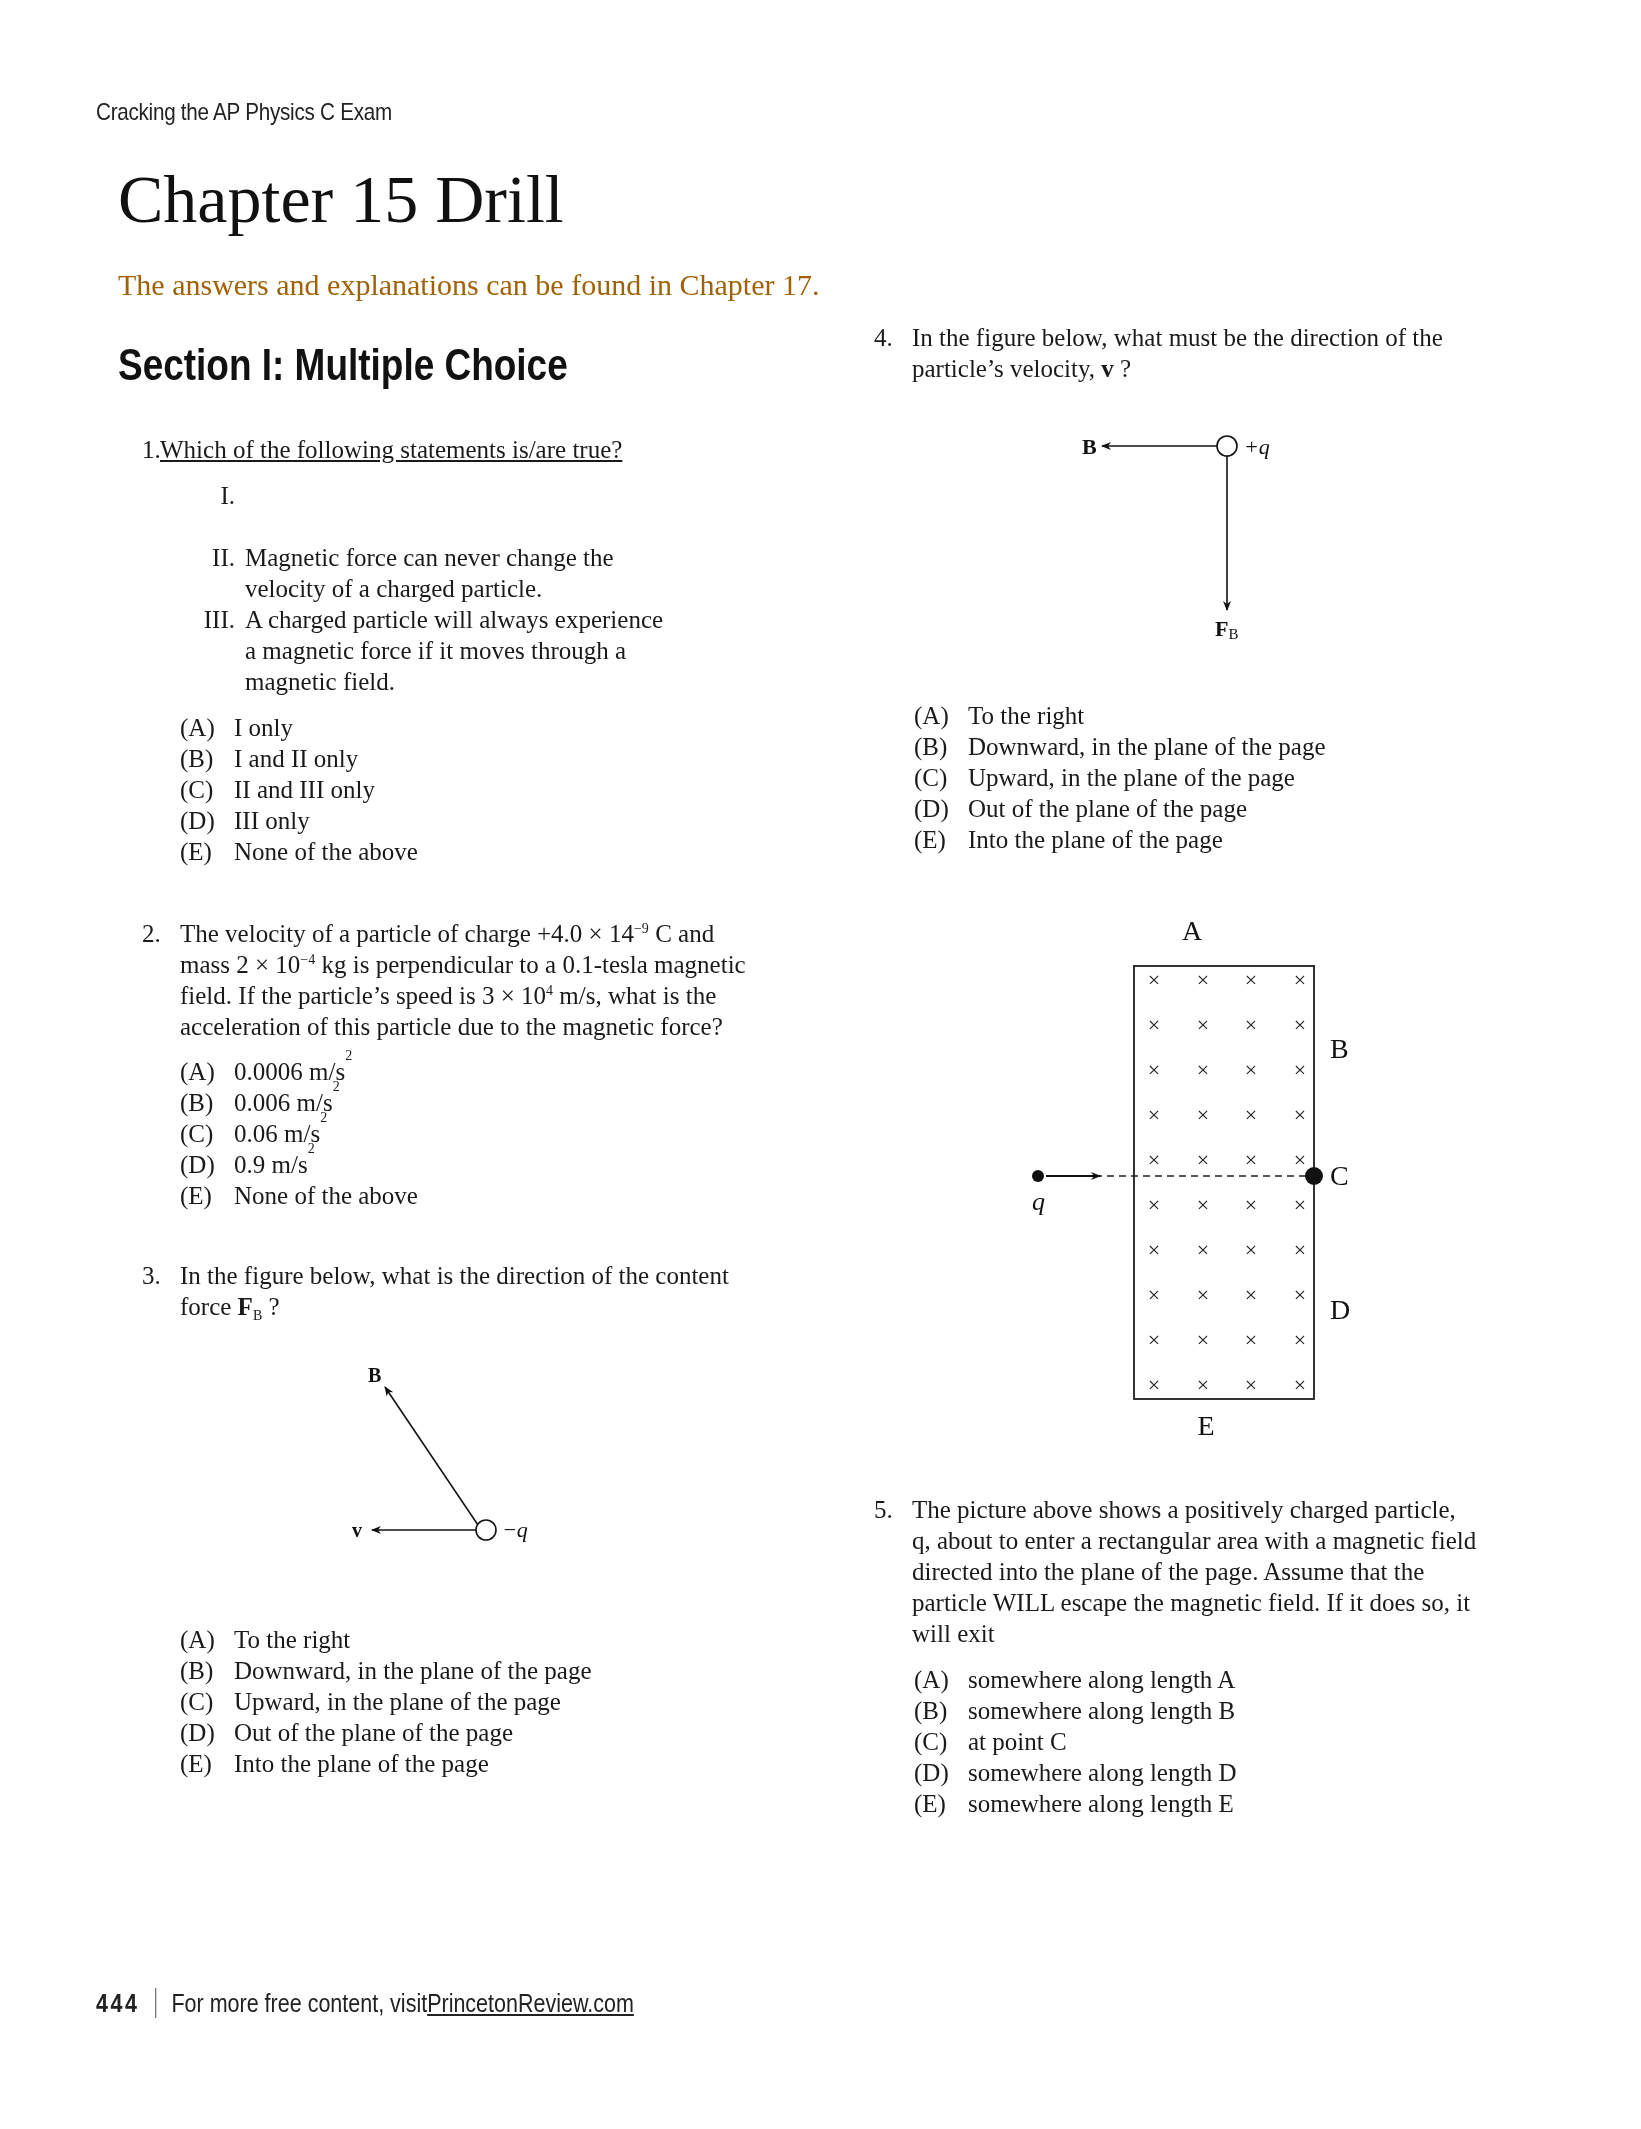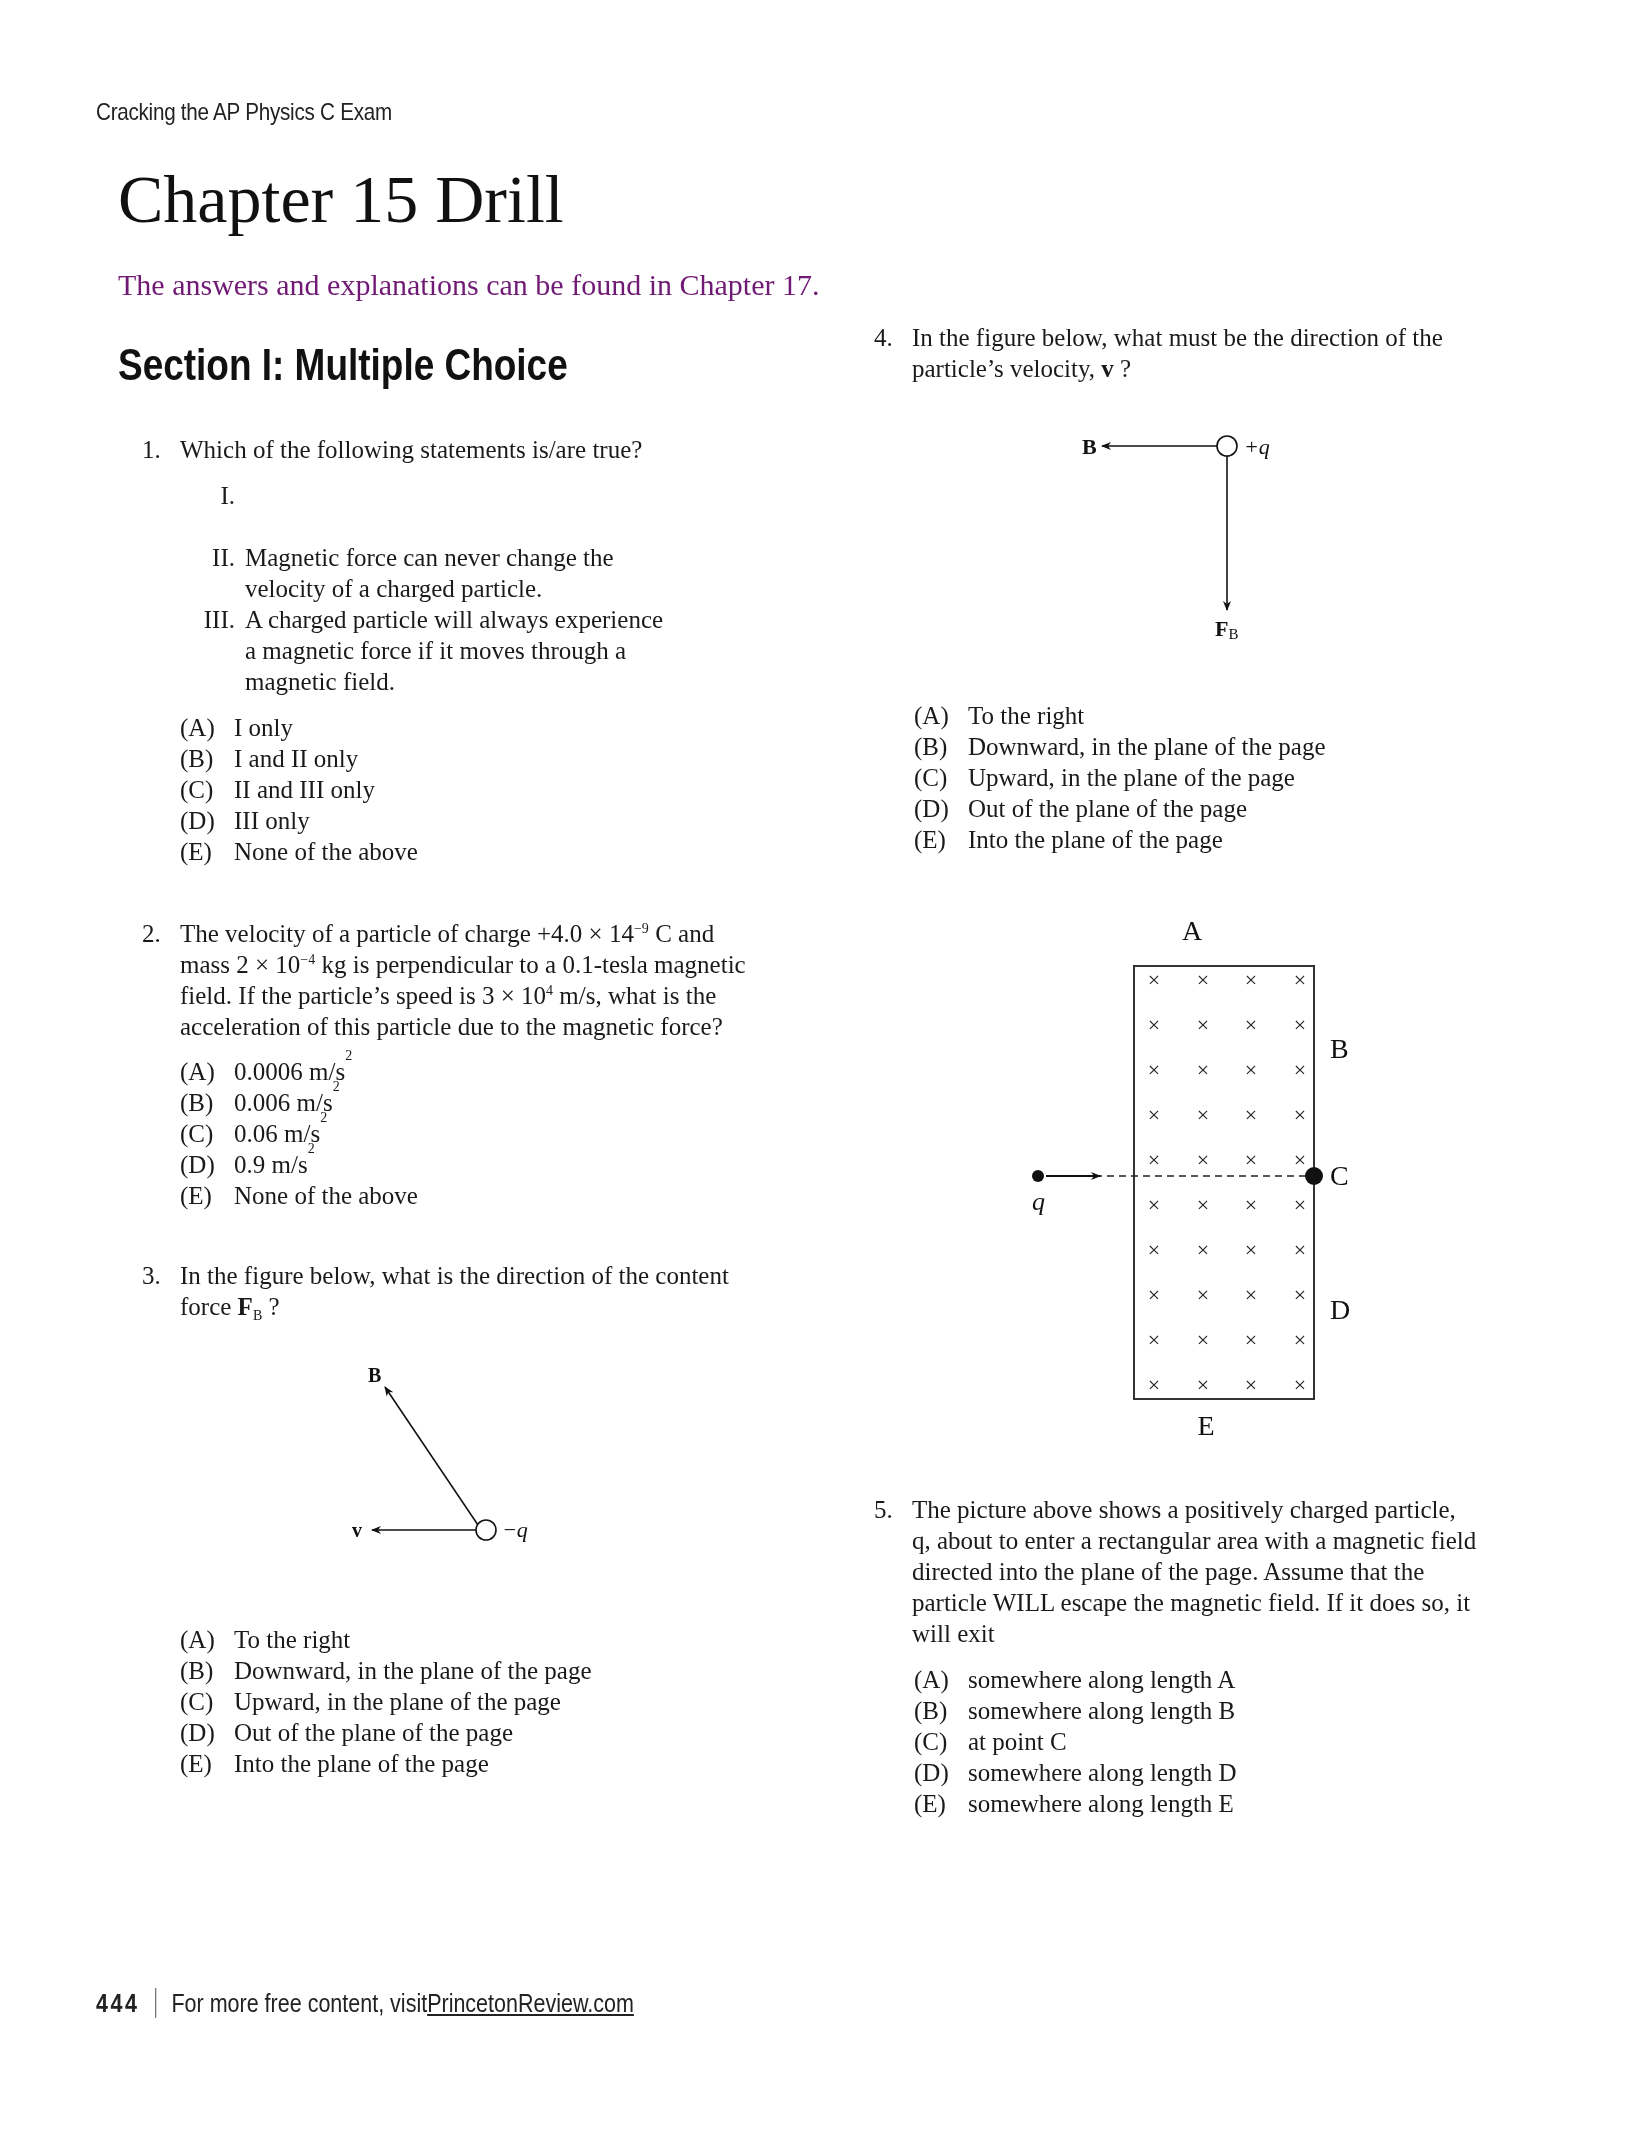--- a/index.html
+++ b/index.html
@@ -1,20 +1,20 @@
 <!DOCTYPE html>
 <html><head>
 <meta charset="utf-8">
 <style>
   html, body { margin: 0; padding: 0; background: #ffffff; }
   body { width: 1641px; height: 2129px; position: relative; color: #1a1a1a; font-family: "Liberation Serif", serif; overflow: hidden; }
   .abs { position: absolute; }
   .running-head { left: 96px; top: 98px; font-family: "Liberation Sans", sans-serif; font-size: 24px; letter-spacing: -0.3px; transform: scaleX(0.86); transform-origin: left top; color: #222; }
   .chapter-title { left: 118px; top: 165px; font-size: 68px; line-height: 1; font-weight: normal; color: #111; }
-  .chapter-sub { left: 118px; top: 268px; font-size: 30px; color: #701a75; }
+  .chapter-sub { left: 118px; top: 268px; font-size: 30px; color: #a16207; }
   .section-title { left: 118px; top: 340px; font-family: "Liberation Sans", sans-serif; font-weight: bold; font-size: 44px; transform: scaleX(0.84); transform-origin: left top; color: #111; }
   .q { position: absolute; font-size: 25px; line-height: 31px; }
   .q-num { position: absolute; left: 0; top: 0; width: 34px; text-align: left; }
   .q-text { margin-left: 38px; }
   .roman { position: absolute; font-size: 25px; line-height: 31px; }
   .roman .rn { position: absolute; right: calc(100% + 10px); top: 0; white-space: nowrap; }
   .choices { position: absolute; font-size: 25px; line-height: 31px; }
   .choice { display: flex; }
   .choice .lbl { width: 54px; flex: none; }
   sup { font-size: 14px; vertical-align: 9px; line-height: 0; }
@@ -28,21 +28,21 @@
 </head>
 <body>
 
 <div class="abs running-head">Cracking the AP Physics C Exam</div>
 <h1 class="abs chapter-title" style="margin:0;">Chapter 15 Drill</h1>
 <div class="abs chapter-sub">The answers and explanations can be found in Chapter 17.</div>
 <h2 class="abs section-title" style="margin:0;">Section I: Multiple Choice</h2>
 
 <div class="q" style="left:142px; top:434px; width:620px;">
   <span class="q-num">1.</span>
-  <div class="q-text" style="margin-left:38px;">Which of the following statements is/are true?</div>
+  <div class="q-text" style="margin-left:18px;text-decoration:underline;">Which of the following statements is/are true?</div>
 </div>
 <div class="roman" style="left:245px; top:480px; width:480px;">
   <span class="rn">I.</span>
 </div>
 <div class="roman" style="left:245px; top:542px; width:480px;">
   <span class="rn">II.</span>
   <div>Magnetic force can never change the</div>
   <div>velocity of a charged particle.</div>
 </div>
 <div class="roman" style="left:245px; top:604px; width:480px;">

